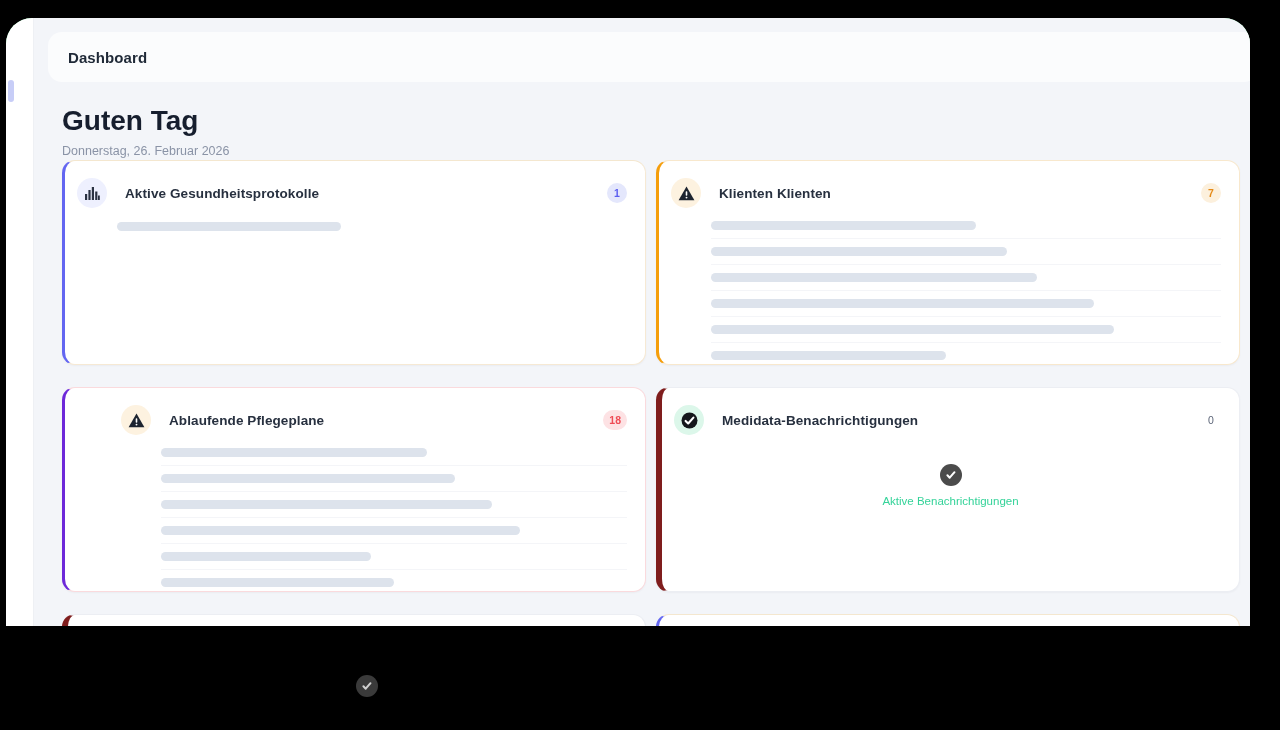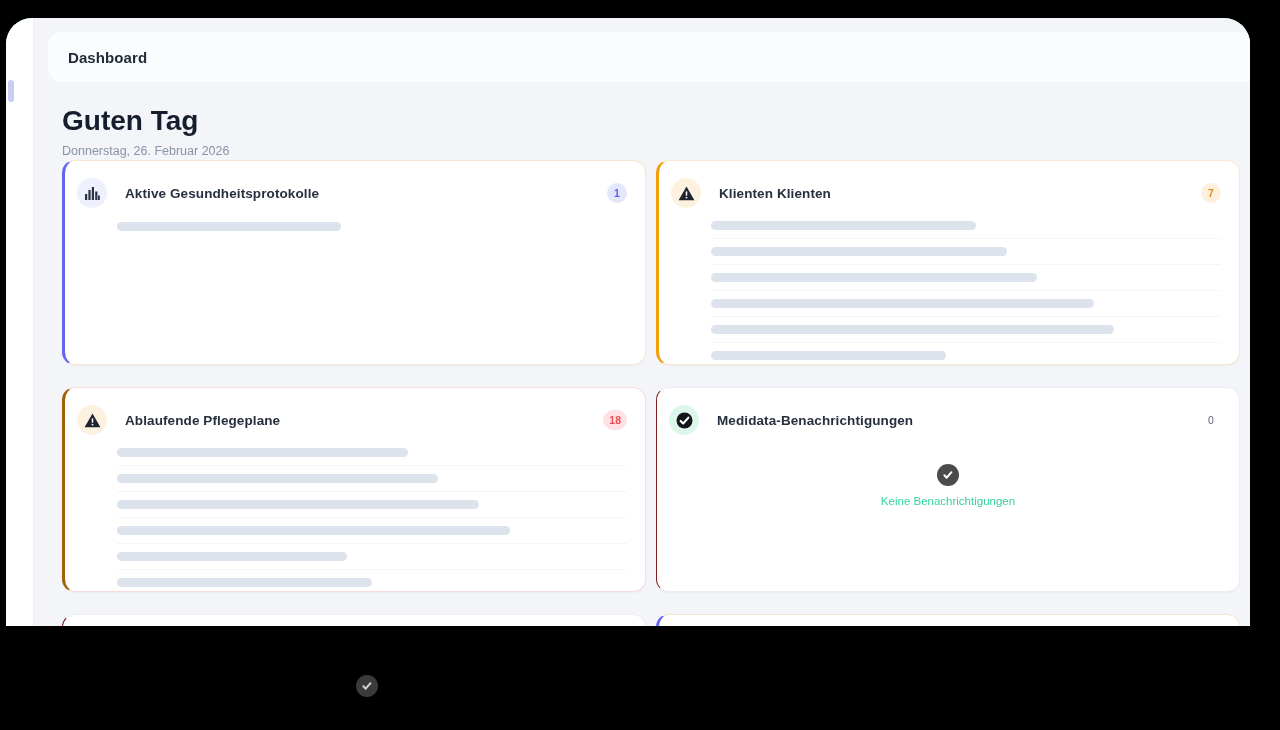--- a/index.html
+++ b/index.html
@@ -103,22 +103,22 @@
     position: relative;
     background: #ffffff;
     border-radius: 13px;
     height: 205px;
     border: 1px solid #eceef3;
     box-shadow: 0 1px 2px rgba(16,24,40,0.04);
     overflow: hidden;
   }
   .card.accent-indigo { border-left: 3px solid #6366f1; border-top-color:#f4e7cf; border-right-color:#f6e9d4; border-bottom-color:#f6e9d4;}
   .card.accent-amber  { border-left: 3px solid #f59e0b; border-top-color:#f8e8cd; border-right-color:#f8e8cd; border-bottom-color:#f8e8cd;}
-  .card.accent-red    { border-left: 3px solid #a16207; border-top-color:#fadadd; border-right-color:#fadadd; border-bottom-color:#fadadd;}
-  .card.accent-none   { border-left: 1px solid #7f1d1d; }
+  .card.accent-red    { border-left: 3px solid #6d28d9; border-top-color:#fadadd; border-right-color:#fadadd; border-bottom-color:#fadadd;padding-left:44px;}
+  .card.accent-none   { border-left: 6px solid #7f1d1d; }
 
   .card-header {
     display: flex;
     align-items: center;
     padding: 12px 18px 0 12px;
     height: 52px;
   }
   .card-icon {
     width: 30px; height: 30px;
     border-radius: 50%;
@@ -351,21 +351,21 @@
             </div>
             <span class="card-title">Medidata-Benachrichtigungen</span>
             <span class="card-badge badge-plain">0</span>
           </div>
           <div class="empty-state">
             <div class="empty-check">
               <svg width="14" height="14" viewBox="0 0 14 14" aria-hidden="true">
                 <path d="M3.4 7.3 L5.7 9.7 L10.5 4.2" stroke="#ffffff" stroke-width="2" fill="none" stroke-linecap="round" stroke-linejoin="round"></path>
               </svg>
             </div>
-            <div class="empty-text">Keine Benachrichtigungen</div>
+            <div class="empty-text">Aktive Benachrichtigungen</div>
           </div>
         </div>
 
         <div class="card accent-none">
           <div class="card-header">
             <div class="card-icon icon-bg-green">
               <svg width="17" height="17" viewBox="0 0 17 17" aria-hidden="true">
                 <circle cx="8.5" cy="8.5" r="8" fill="#14161b"></circle>
                 <path d="M4.6 8.9 L7.2 11.5 L12.4 5.6" stroke="#ffffff" stroke-width="2.1" fill="none" stroke-linecap="round" stroke-linejoin="round"></path>
               </svg>

